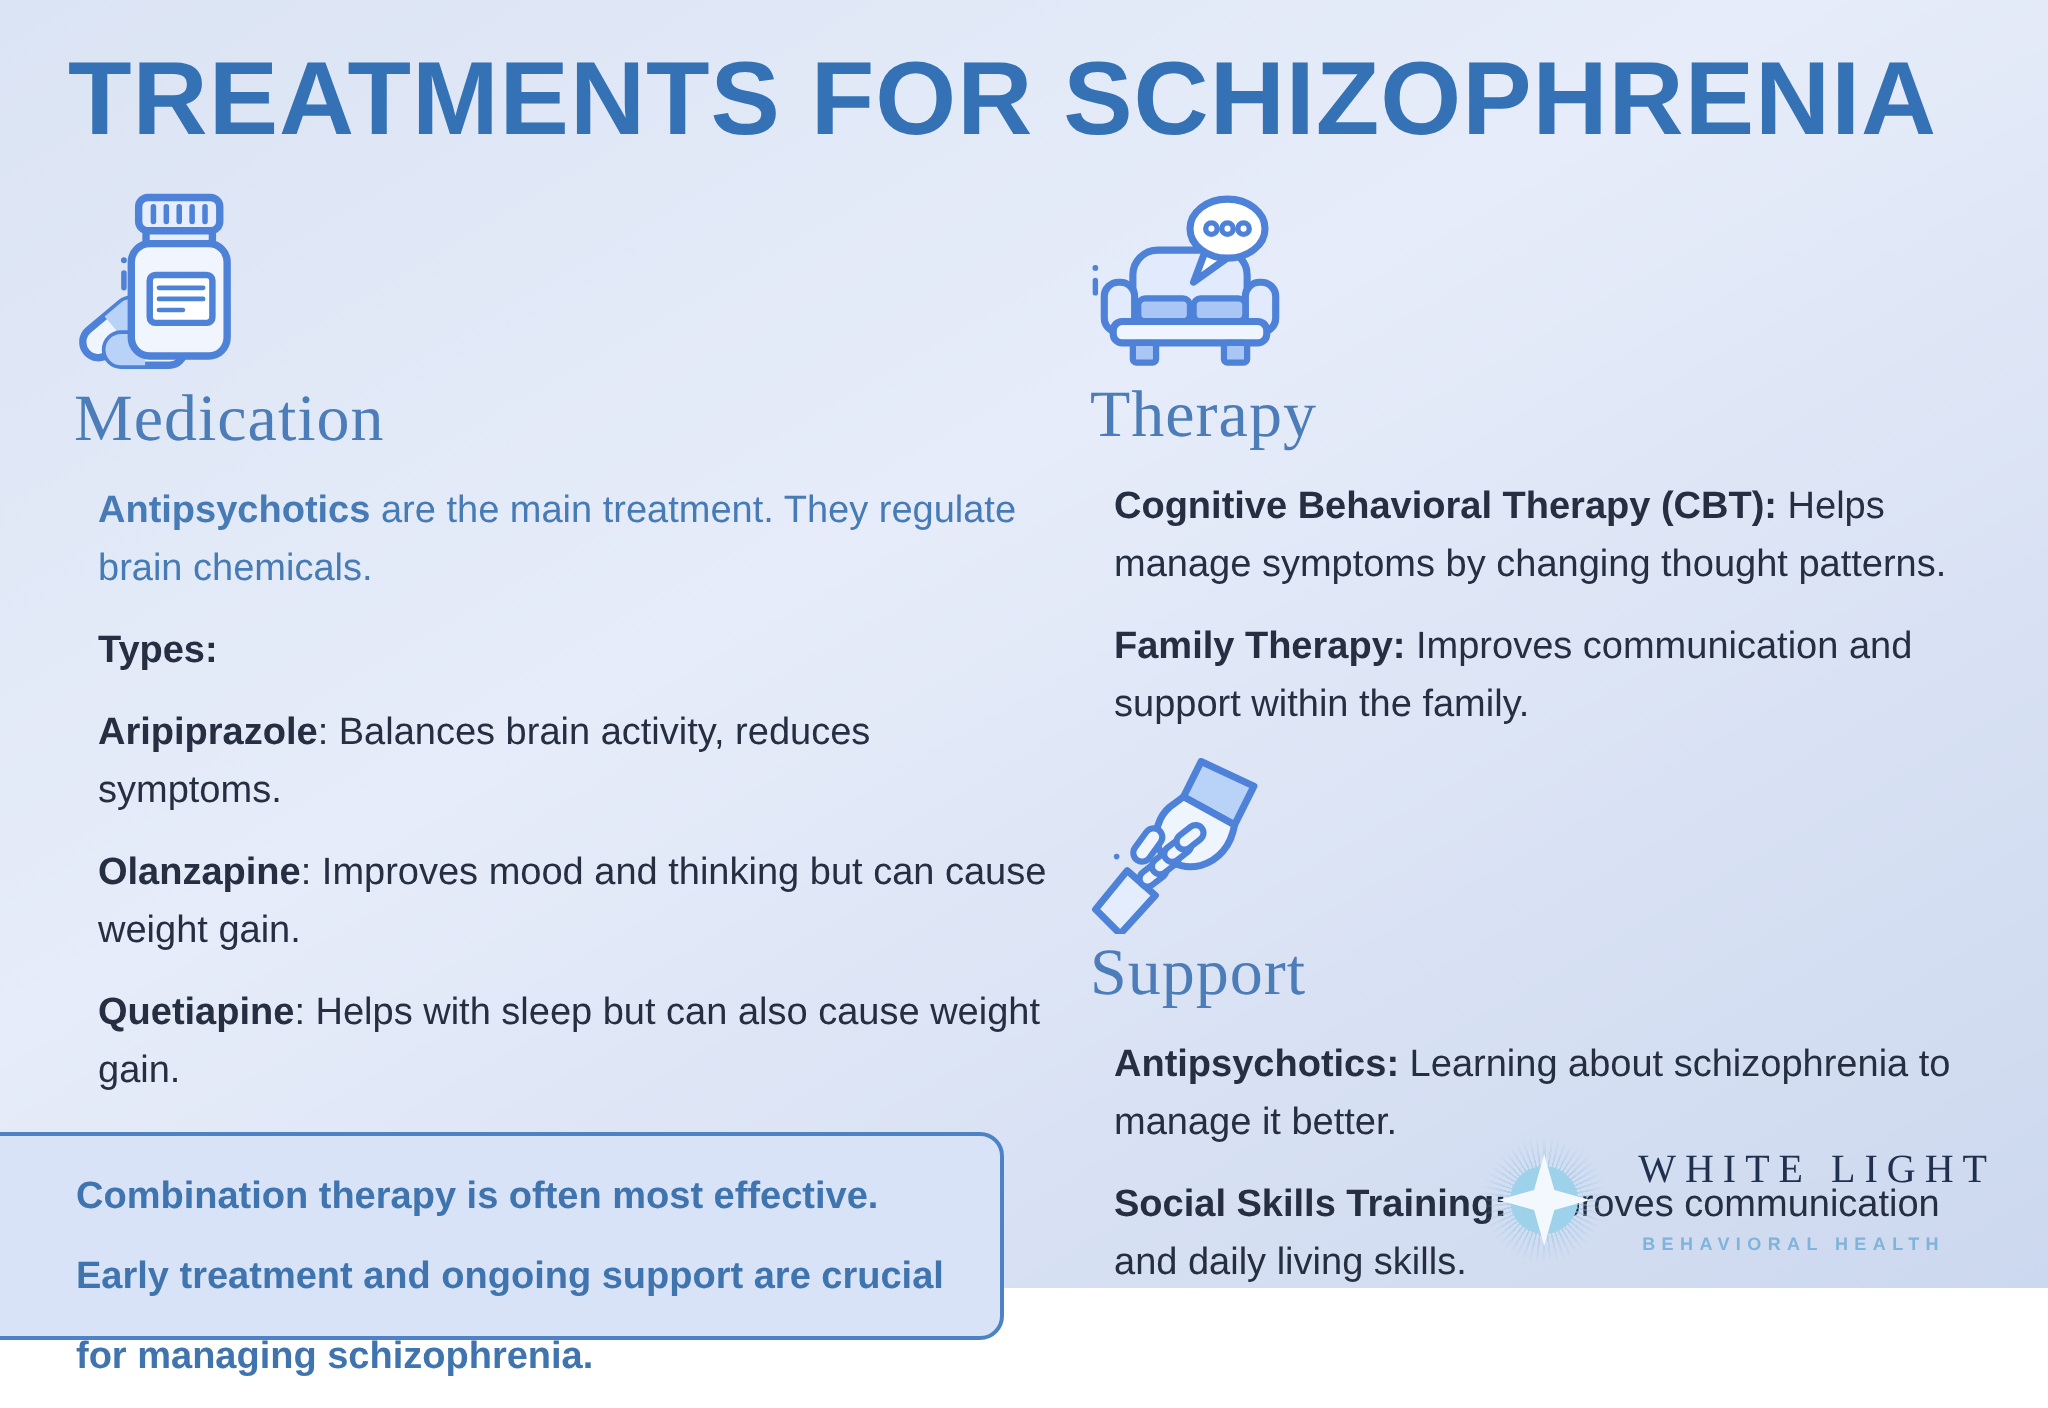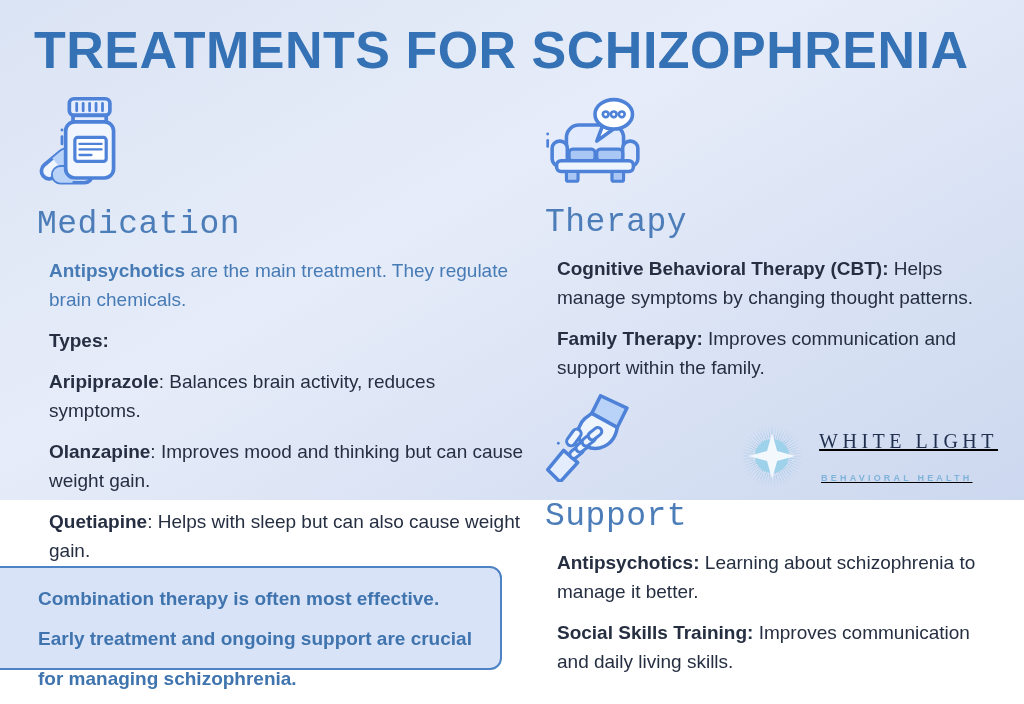--- a/index.html
+++ b/index.html
@@ -1,45 +1,45 @@
 <!DOCTYPE html>
 <html><head>
 <meta charset="utf-8">
 <style>
   html,body { margin:0; padding:0; }
   body { width:1024px; height:704px; overflow:hidden; font-family:"Liberation Sans", sans-serif; }
   .page {
-    position:relative; width:1024px; height:500px;
+    position:relative; width:1024px; height:644px;
     background: linear-gradient(150deg, #dbe4f4 0%, #e6ecf9 42%, #ccd8ef 100%);
   }
   .title {
     position:absolute; left:34px; top:22px; margin:0;
     font-size:52px; line-height:56px; font-weight:700; letter-spacing:0.5px;
     color:#3572b5;
   }
   .col { position:absolute; top:96px; }
   .col-left  { left:37px;  width:502px; }
   .col-right { left:545px; width:462px; }
   .section-icon { display:block; }
   h2.section-heading {
-    margin:16px 0 8px; font-family:Liberation Mono, monospace; font-weight:400;
+    margin:1px 0 8px; font-family:Liberation Serif, serif; font-weight:400;
     font-size:33px; line-height:38px; letter-spacing:0.5px; color:#4c7db8;
   }
   p.body { margin:12px; font-size:19px; line-height:29px; color:#262f42; }
   p.body b { font-weight:700; }
   p.blue, p.blue b { color:#477bb5; }
   .first-para { margin-top:8px; }
   .support-block { margin-top:10px; }
   .callout {
     position:absolute; left:-22px; top:566px; width:524px; height:104px;
     box-sizing:border-box; border:2px solid #4d82c4; border-radius:12px;
     background:#d8e3f7; padding:11px 10px 0 58px;
   }
   .callout p { margin:0; font-size:19px; line-height:40px; font-weight:700; color:#3f74ae; }
-  .logo { position:absolute; right:26px; bottom:10px; display:flex; align-items:center; gap:13px;text-decoration:underline; }
+  .logo { position:absolute; right:26px; bottom:10px; display:flex; align-items:center; gap:13px; }
   .burst { position:relative; width:68px; height:68px; }
   .burst .rays {
     position:absolute; inset:0; border-radius:50%;
     background: repeating-conic-gradient(#8fc2e2 0deg 2.4deg, rgba(143,194,226,0) 2.4deg 6.4deg);
     -webkit-mask: radial-gradient(circle at 50% 50%, rgba(0,0,0,0.95) 18%, rgba(0,0,0,0.4) 42%, transparent 66%);
             mask: radial-gradient(circle at 50% 50%, rgba(0,0,0,0.95) 18%, rgba(0,0,0,0.4) 42%, transparent 66%);
   }
   .burst .core { position:absolute; inset:17px; border-radius:50%; background:#9ed2ea; }
   .burst .star {
     position:absolute; inset:11px; background:#f3f8fd;

